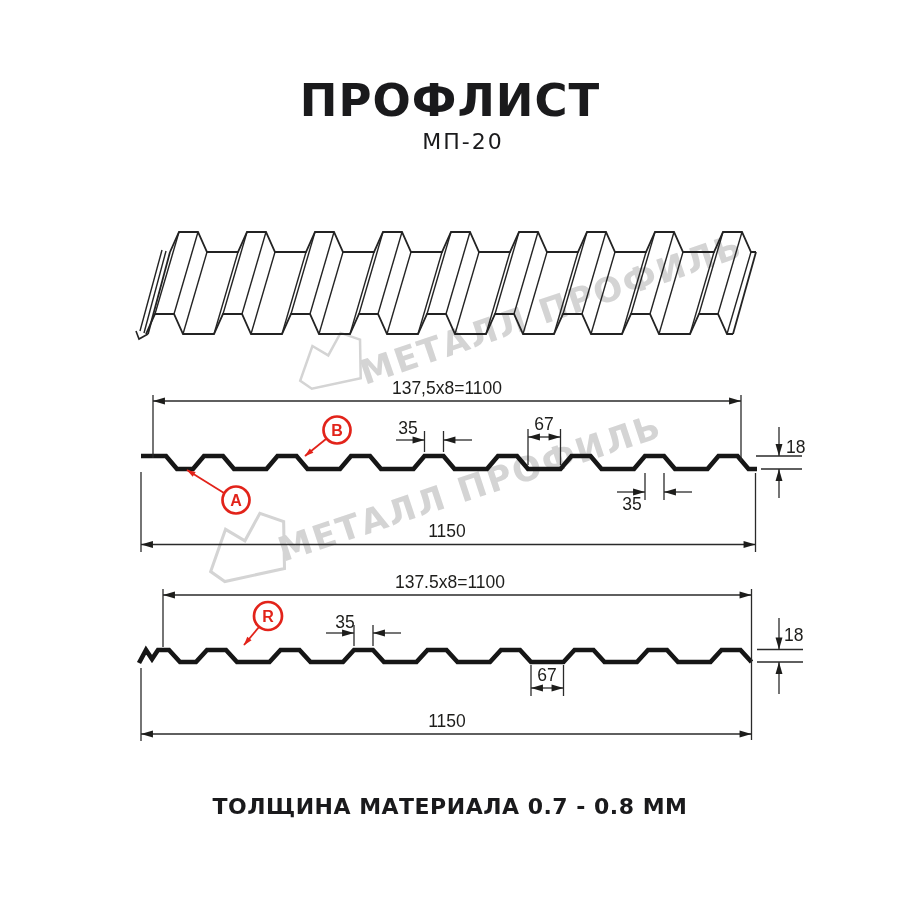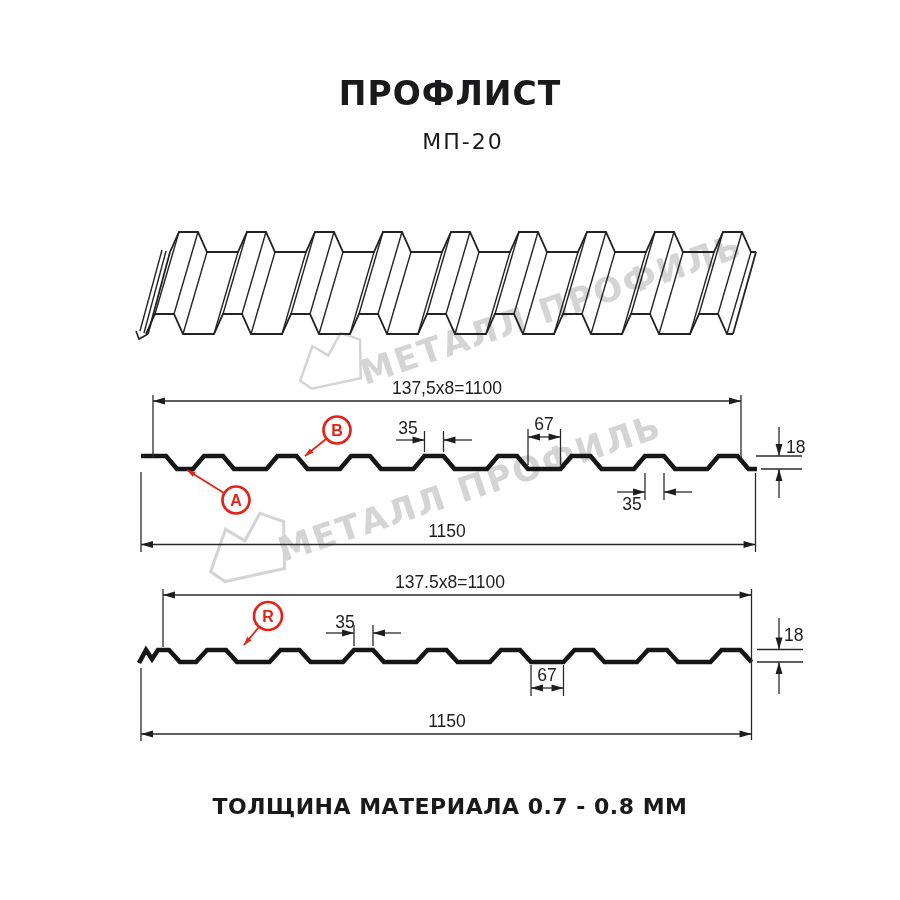--- a/index.html
+++ b/index.html
@@ -1,19 +1,19 @@
 <!DOCTYPE html>
 <html><head>
 <meta charset="utf-8">
 <style>
   html,body{margin:0;padding:0;background:#ffffff;}
   .page{position:relative;width:900px;height:900px;background:#ffffff;overflow:hidden;
         font-family:"DejaVu Sans","Liberation Sans",sans-serif;color:#1c1c1e;}
   .title{position:absolute;left:0;top:74px;width:100%;text-align:center;
-         font-size:33px;font-weight:800;letter-spacing:1px;color:#1a1a1c;}
+         font-size:45px;font-weight:800;letter-spacing:1px;color:#1a1a1c;}
   .subtitle{position:absolute;left:13px;top:129px;width:100%;text-align:center;
          font-size:22px;font-weight:500;letter-spacing:2px;color:#1a1a1c;}
   .footer{position:absolute;left:0;top:794px;width:100%;text-align:center;
          font-size:22px;font-weight:600;letter-spacing:0.5px;color:#1a1a1c;}
   svg.stage{position:absolute;left:0;top:0;}
   .dim{font-family:"Liberation Sans","DejaVu Sans",sans-serif;font-size:17.5px;fill:#1d1d1b;}
   .redlbl{font-family:"Liberation Sans","DejaVu Sans",sans-serif;font-size:16px;font-weight:bold;fill:#e2231a;}
   .wmtext{font-family:"DejaVu Sans",sans-serif;font-size:34px;font-weight:bold;letter-spacing:2px;fill:#d4d4d4;}
   .thin{stroke:#2a2a2a;stroke-width:1.3;fill:none;}
   .prof{stroke:#161616;stroke-width:4.6;fill:none;stroke-linejoin:miter;}

